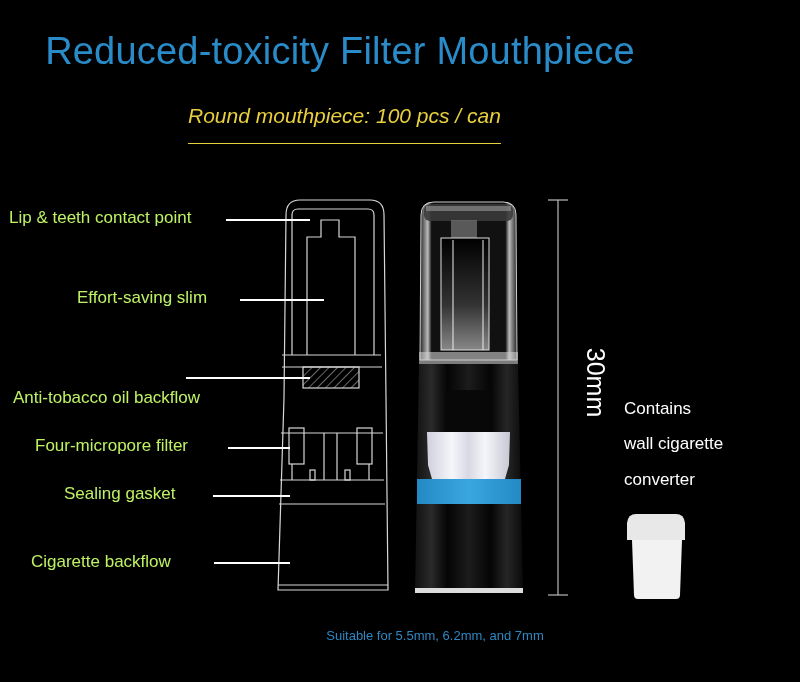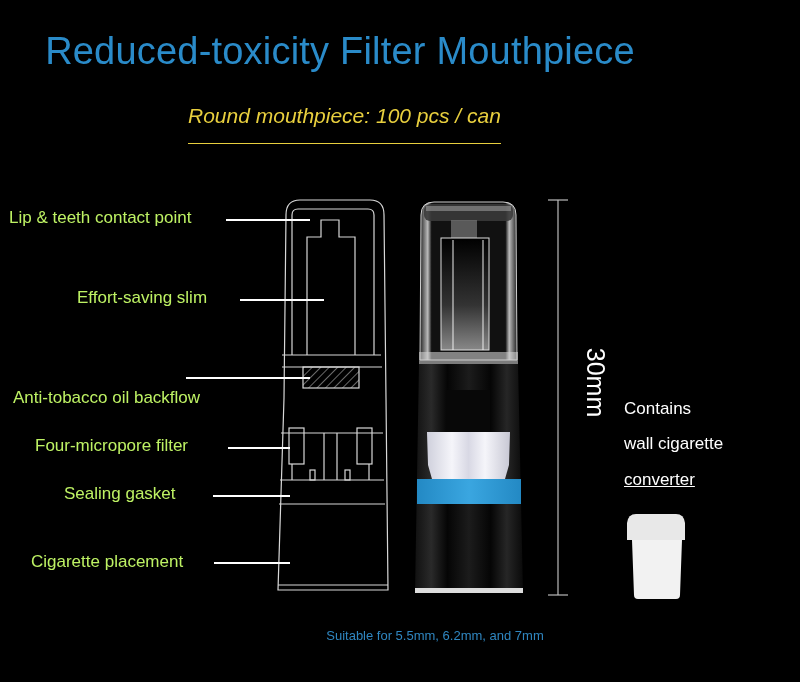--- a/index.html
+++ b/index.html
@@ -129,22 +129,22 @@
 
 <div class="label" style="left:13px;top:351px;margin-top:37px;">Anti-tobacco oil backflow</div>
 <div class="leader" style="left:186px;top:377px;width:124px;"></div>
 
 <div class="label" style="left:35px;top:436px;">Four-micropore filter</div>
 <div class="leader" style="left:228px;top:447px;width:62px;"></div>
 
 <div class="label" style="left:64px;top:484px;text-align:center;">Sealing gasket</div>
 <div class="leader" style="left:213px;top:495px;width:77px;"></div>
 
-<div class="label" style="left:31px;top:552px;">Cigarette placement</div>
+<div class="label" style="left:31px;top:552px;">Cigarette backflow</div>
 <div class="leader" style="left:214px;top:562px;width:76px;"></div>
 
 <div class="dim-text">30mm</div>
 
 <div class="converter-text" style="top:399px;">Contains</div>
 <div class="converter-text" style="top:434px;">wall cigarette</div>
-<div class="converter-text" style="top:470px;text-decoration:underline;">converter</div>
+<div class="converter-text" style="top:470px;">converter</div>
 
 <div class="footer">Suitable for 5.5mm, 6.2mm, and 7mm</div>
 
 </body></html>

